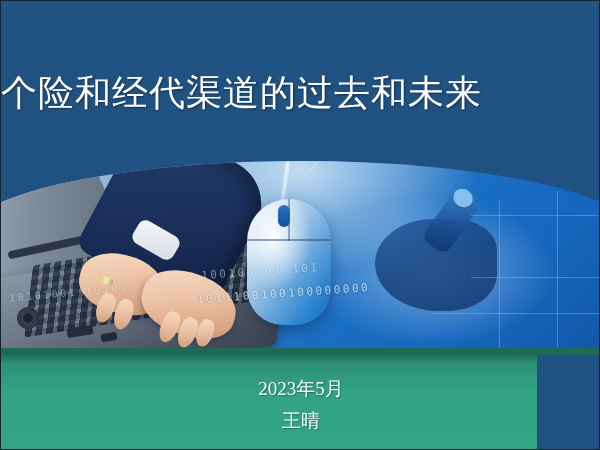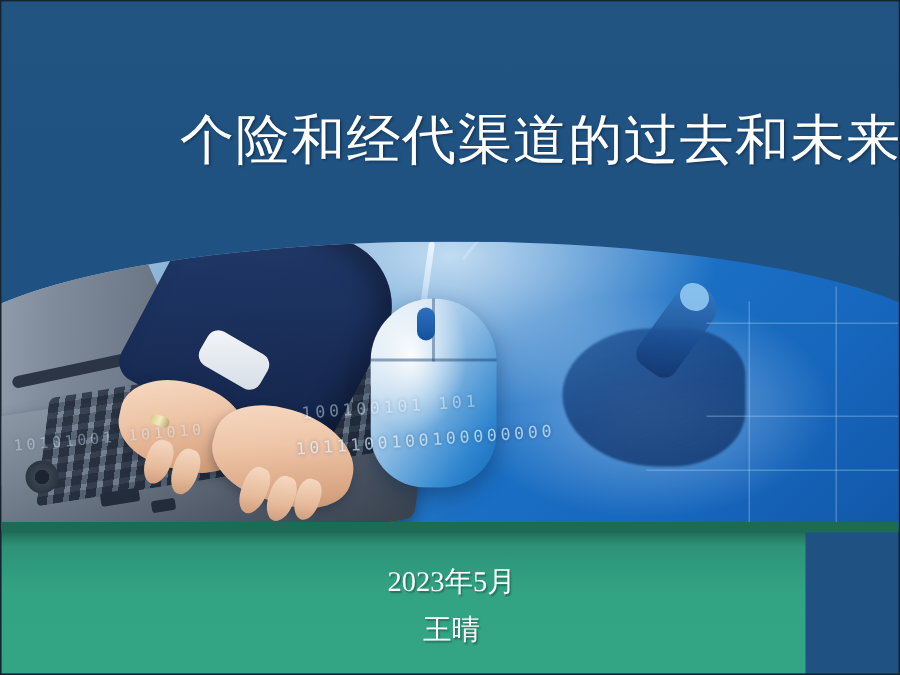--- a/index.html
+++ b/index.html
@@ -29,21 +29,21 @@
     height: 352px;
     background: linear-gradient(180deg, #215481 0%, #1f5182 55%, #1d4c7c 100%);
   }
 
   
   .title-block {
     position: absolute;
     left: 0;
     top: 68px;
     width: 600px;
-    text-align: right;
+    text-align: left;
     z-index: 40;
   }
   .title-text {
     display: inline-block;
     color: #ffffff;
     font-size: 36px;
     line-height: 48px;
     letter-spacing: 1px;
     font-weight: 400;
     text-shadow: 1px 1px 2px rgba(8,24,44,0.55);

